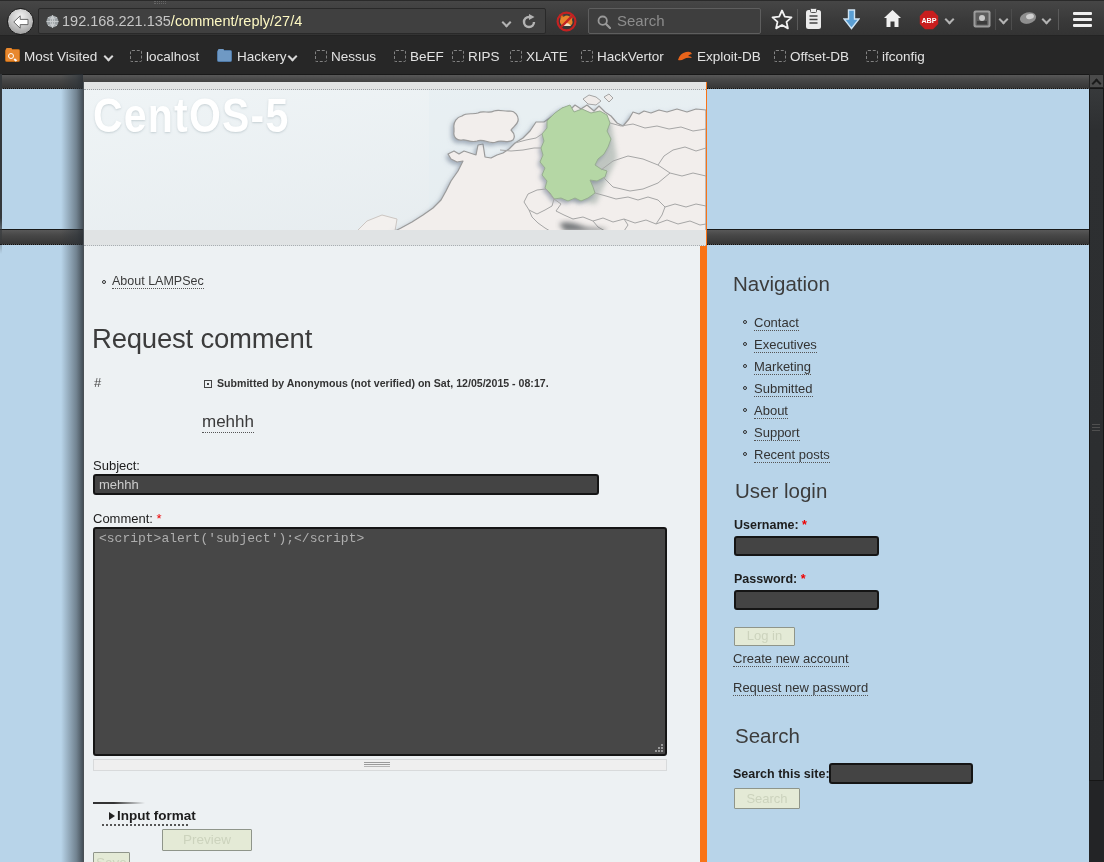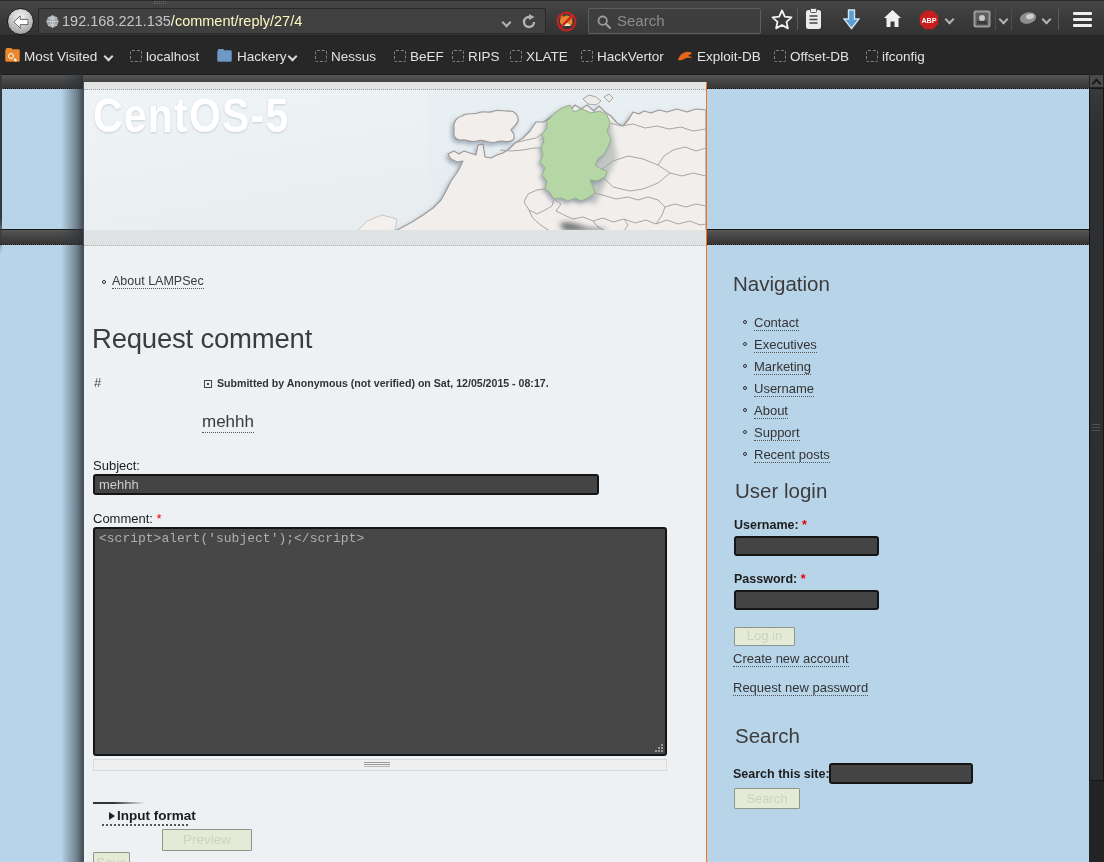--- a/index.html
+++ b/index.html
@@ -24,21 +24,21 @@
 .tchev:before{content:"";position:absolute;left:1px;top:0;width:5px;height:5px;border-right:2px solid #b3b3b3;border-bottom:2px solid #b3b3b3;transform:rotate(45deg)}
 .vsep{position:absolute;top:8px;width:1px;height:21px;background:#5a5a5a}
 
 #page{left:0;top:74px;width:1104px;height:788px;background:#b8d4e9}
 .darkband{position:absolute;left:0;width:1090px;background:linear-gradient(#585858 0%,#484848 35%,#363636 100%);border-top:1px solid #191919;border-bottom:1px dotted #0e0e0e}
 #band1{top:0;height:15px}
 #band2{top:155px;height:16px}
 #leftshadow{left:61px;top:0;width:22px;height:788px;background:linear-gradient(90deg,rgba(40,50,60,0),rgba(44,51,57,.5) 70%,rgba(40,46,52,.8))}
 #leftedge{left:0;top:0;width:1.5px;height:180px;background:linear-gradient(#34383b 80%,rgba(52,56,59,0))}
 
-#content{left:83px;top:8px;width:624px;height:780px;background:#edf1f3;border-left:1px solid #4a5055;border-right:1px solid #f97316}
+#content{left:83px;top:8px;width:624px;height:780px;background:#edf1f3;border-left:1px solid #4a5055;border-right:7px solid #f97316}
 #ctopstrip{left:0;top:0;width:622px;height:8px;background:#e2e4e4;border-bottom:1px dotted #9aa0a5}
 #cheader{left:0;top:8px;width:622px;height:141px;background:linear-gradient(170deg,#eff4f6,#e5ebee);overflow:hidden}
 #logo{left:9px;top:-1px;font-size:41px;font-weight:bold;color:#fff;letter-spacing:1.2px;transform:scale(1,1.15);transform-origin:0 0;text-shadow:0 1px 2px rgba(120,140,150,.35)}
 #cgrayband{left:0;top:148px;width:622px;height:16px;background:#e0e3e4;border-bottom:1px dotted #a8aeb2}
 .dotlink{color:#3a3a3a;text-decoration:none;border-bottom:1px dotted #555}
 .bullet{position:absolute;width:4px;height:4px;border:1.5px solid #2e2e2e;border-radius:50%}
 #about{left:28px;top:192px;font-size:12.5px}
 #h1{left:8px;top:241px;font-size:27.5px;color:#3c3c3c;letter-spacing:-.2px}
 #hash{left:10px;top:293px;font-size:13px;color:#474747}
 #subicon{left:120px;top:298px;width:8px;height:8px;border:1.2px solid #444}
@@ -152,21 +152,21 @@
     </div>
 
     <div class="sbh abs" style="left:733px;top:198px">Navigation</div>
     <div class="sbullet" style="top:246px"></div>
       <a class="sblink" style="left:754px;top:241px">Contact</a>
     <div class="sbullet" style="top:268px"></div>
       <a class="sblink" style="left:754px;top:263px">Executives</a>
     <div class="sbullet" style="top:290px"></div>
       <a class="sblink" style="left:754px;top:285px">Marketing</a>
     <div class="sbullet" style="top:312px"></div>
-      <a class="sblink" style="left:754px;top:307px">Username</a>
+      <a class="sblink" style="left:754px;top:307px">Submitted</a>
     <div class="sbullet" style="top:334px"></div>
       <a class="sblink" style="left:754px;top:329px">About</a>
     <div class="sbullet" style="top:356px"></div>
       <a class="sblink" style="left:754px;top:351px">Support</a>
     <div class="sbullet" style="top:378px"></div>
       <a class="sblink" style="left:754px;top:373px">Recent posts</a>
     <div class="sbh abs" style="left:735px;top:405px">User login</div>
     <div class="slabel" style="left:734px;top:444px">Username: <span class="req">*</span></div>
     <div class="sinput" style="left:734px;top:462px;width:145px;height:20px"></div>
     <div class="slabel" style="left:734px;top:498px">Password: <span class="req">*</span></div>

